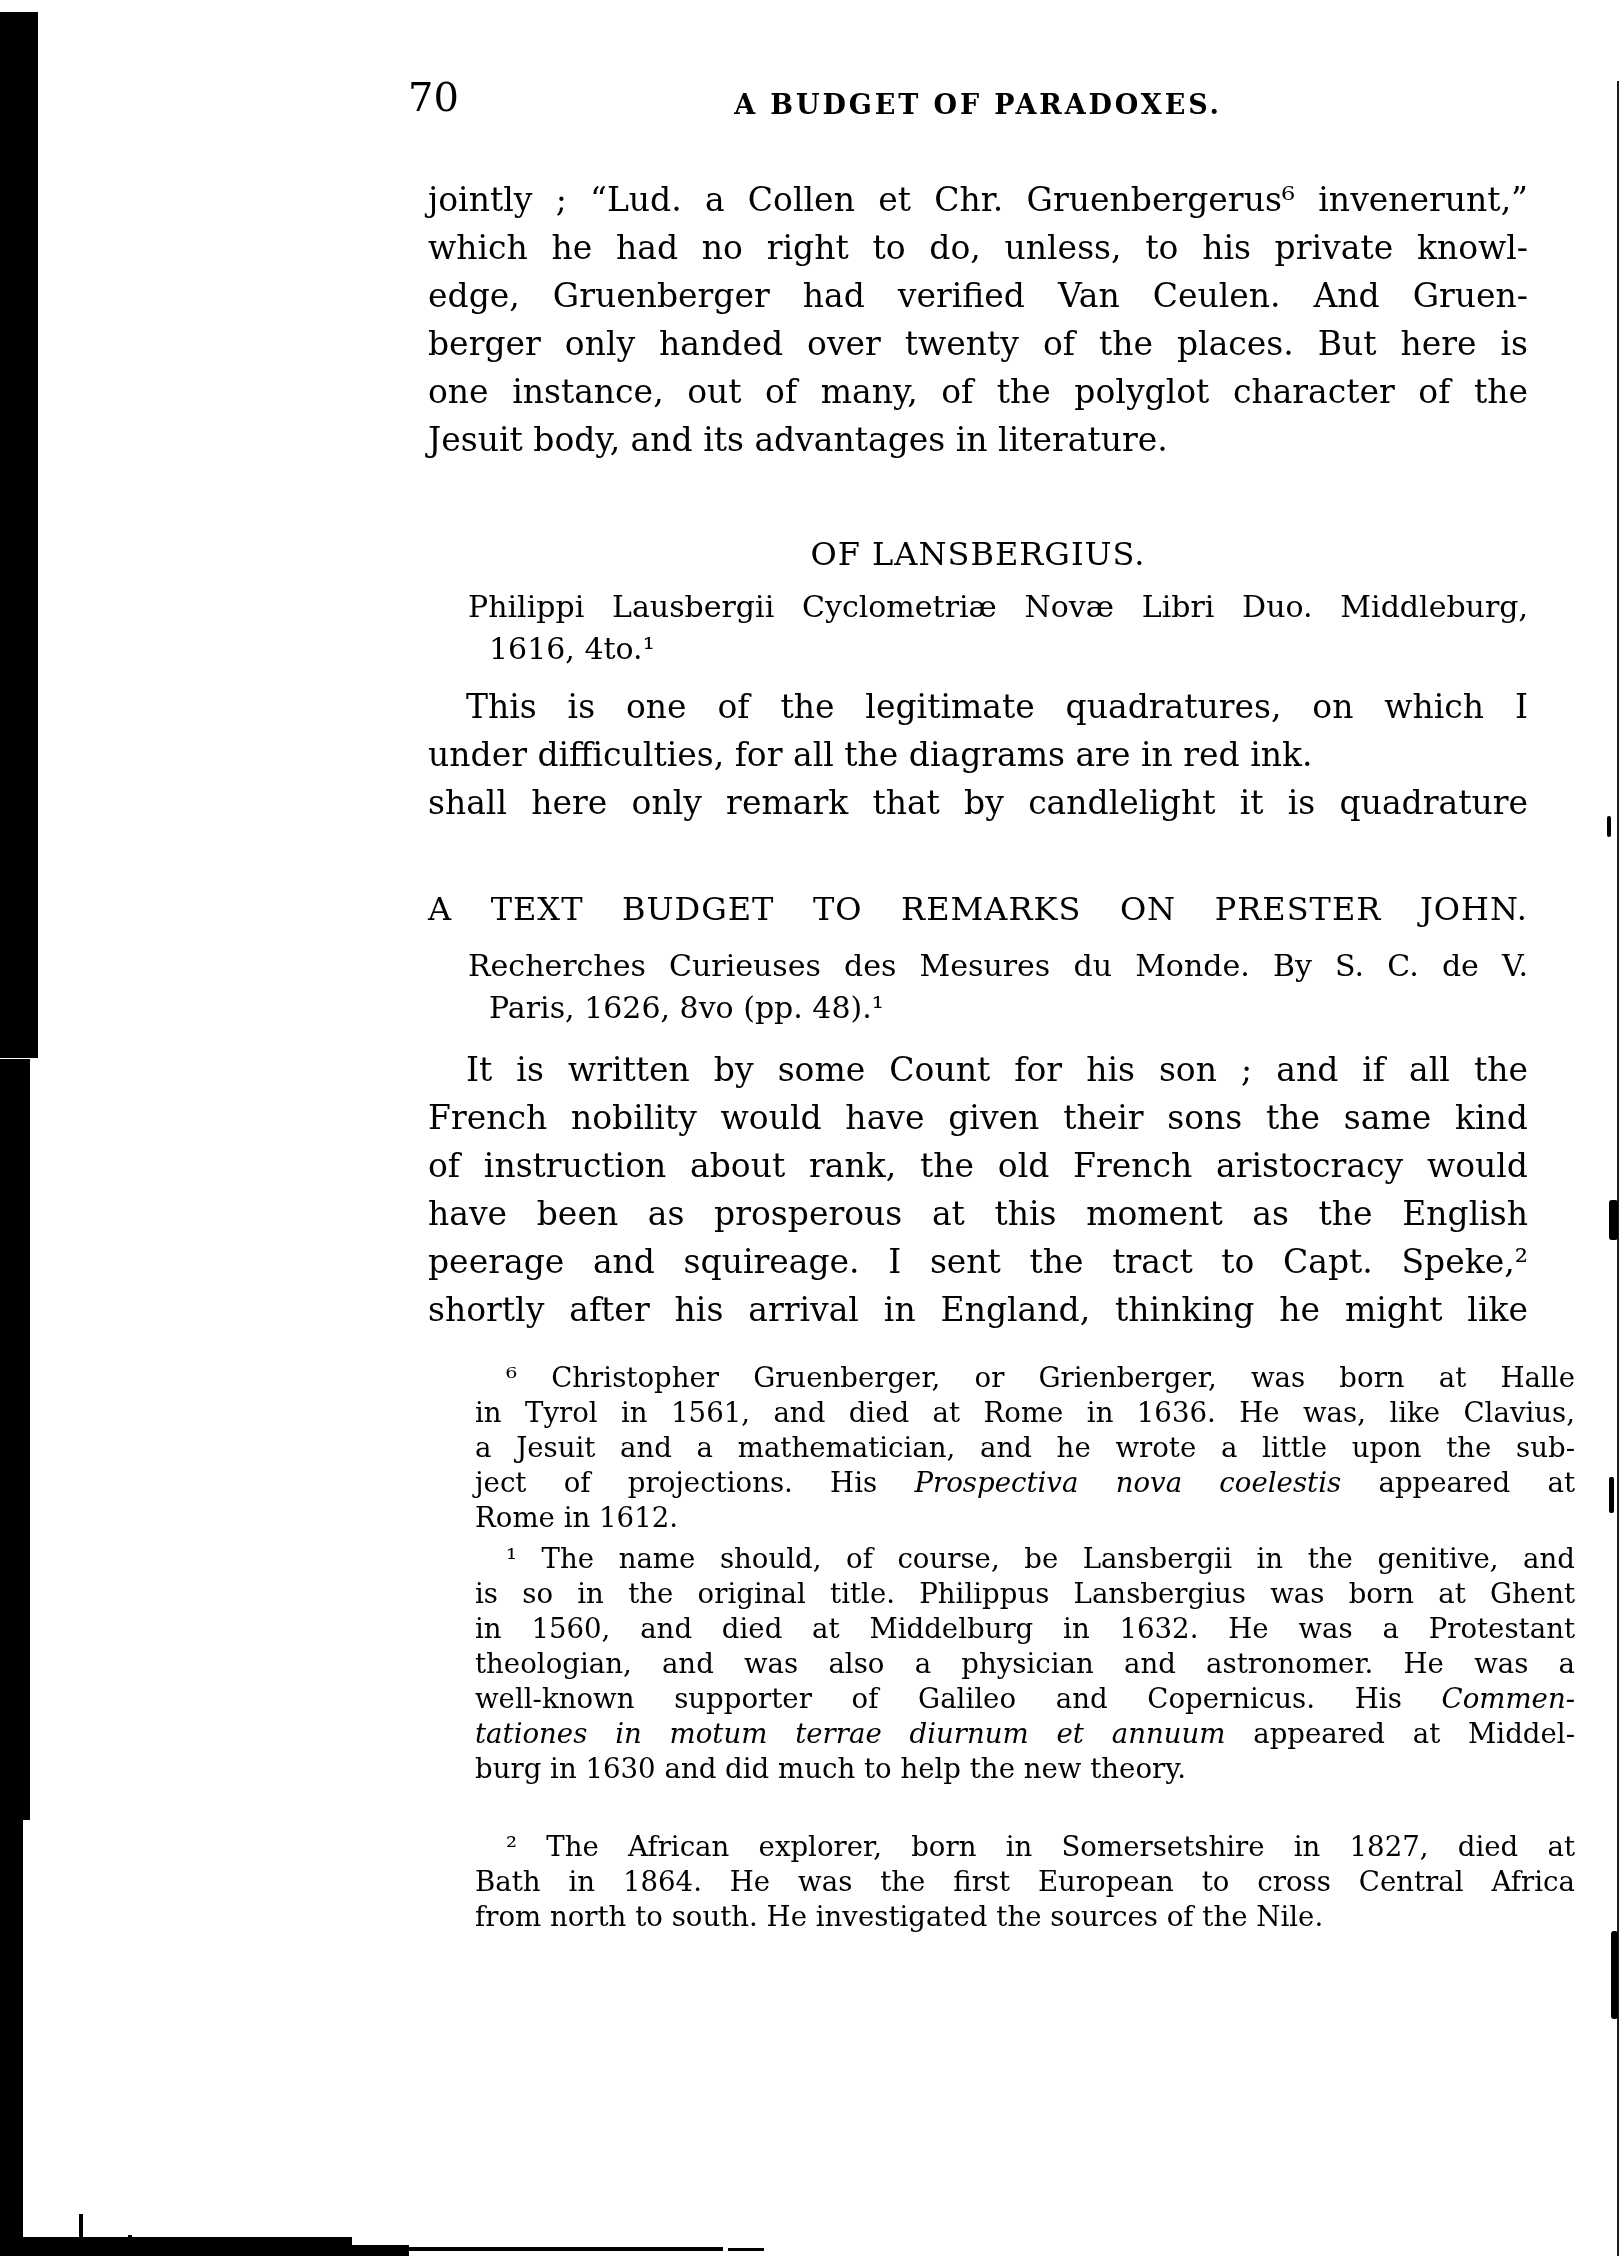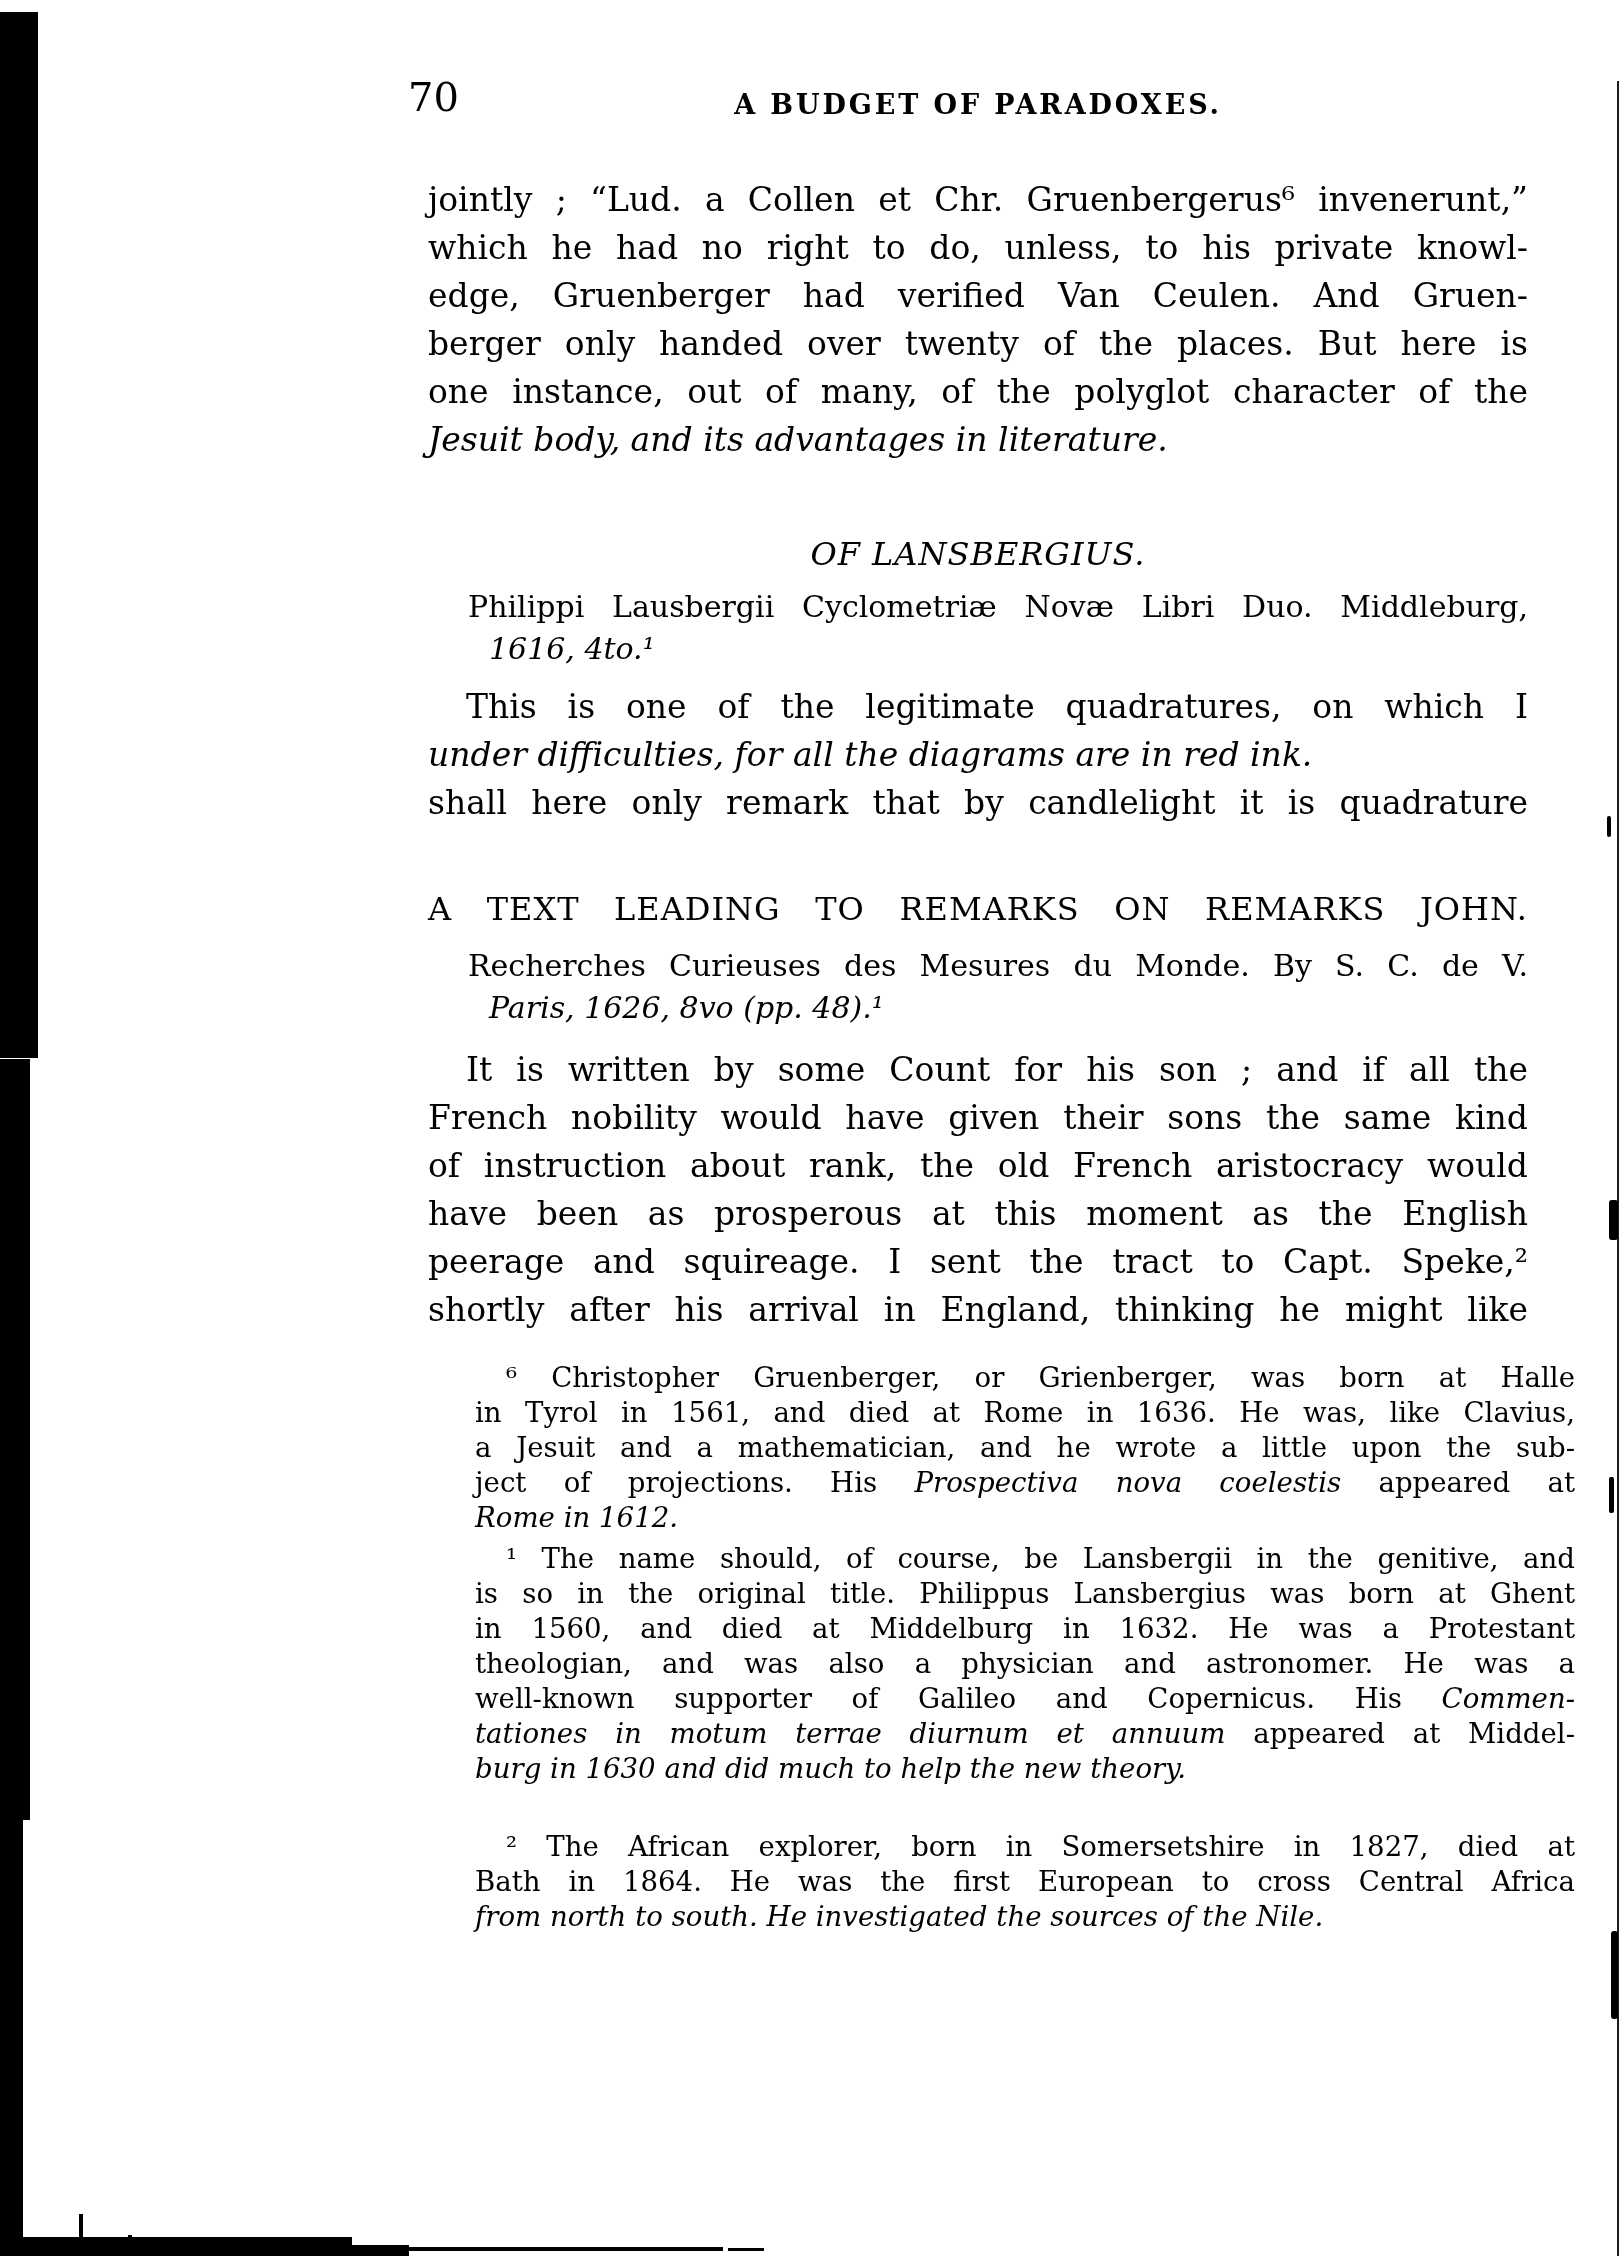--- a/index.html
+++ b/index.html
@@ -25,21 +25,21 @@
   #text-column{
     position:absolute;left:428px;top:0;width:1100px;height:1641px;
   }
   .block{position:absolute;left:0;width:100%;}
   .line{
     width:100%;
     text-align:justify;
     text-align-last:justify;
     white-space:normal;
   }
-  .line.no-stretch{text-align-last:left;font-style:italic;}
+  .line.no-stretch{text-align-last:left;}
   .line.indent{text-indent:38px;}
   .it{font-style:italic;}
 
   .paragraph .line{font-size:33px;line-height:48px;}
   .heading  .line{font-size:32px;line-height:40px;}
   .citation .line{font-size:30px;line-height:42px;}
   .footnote .line{font-size:27.6px;line-height:35px;margin-left:47px;}
   .footnote .line:first-child{text-indent:31px;}
 
   #para-continuation{top:176px;}
@@ -95,21 +95,21 @@
     <div id="citation-lansbergius" class="block citation">
       <div class="line"><span>Philippi Lausbergii Cyclometriæ Novæ Libri Duo. Middleburg,</span></div>
       <div class="line no-stretch cont"><span>1616, 4to.¹</span></div>
     </div>
     <div id="para-lansbergius" class="block paragraph">
       <div class="line indent"><span>This is one of the legitimate quadratures, on which I</span></div>
       <div class="line no-stretch"><span>under difficulties, for all the diagrams are in red ink.</span></div>
       <div class="line"><span>shall here only remark that by candlelight it is quadrature</span></div>
     </div>
     <div id="heading-prester-john" class="block heading">
-      <div class="line"><span>A TEXT LEADING TO REMARKS ON REMARKS JOHN.</span></div>
+      <div class="line"><span>A TEXT BUDGET TO REMARKS ON PRESTER JOHN.</span></div>
     </div>
     <div id="citation-prester-john" class="block citation">
       <div class="line"><span>Recherches Curieuses des Mesures du Monde. By S. C. de V.</span></div>
       <div class="line no-stretch cont"><span>Paris, 1626, 8vo (pp. 48).¹</span></div>
     </div>
     <div id="para-prester-john" class="block paragraph">
       <div class="line indent"><span>It is written by some Count for his son ; and if all the</span></div>
       <div class="line"><span>French nobility would have given their sons the same kind</span></div>
       <div class="line"><span>of instruction about rank, the old French aristocracy would</span></div>
       <div class="line"><span>have been as prosperous at this moment as the English</span></div>

